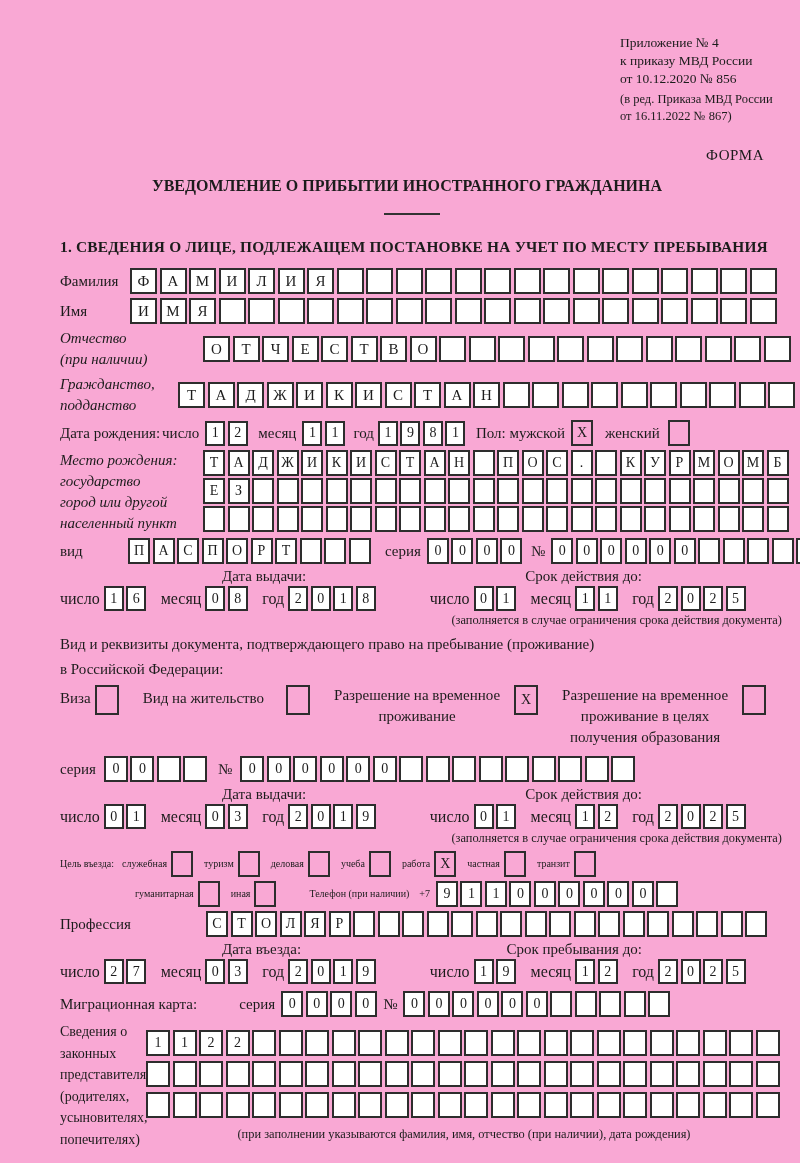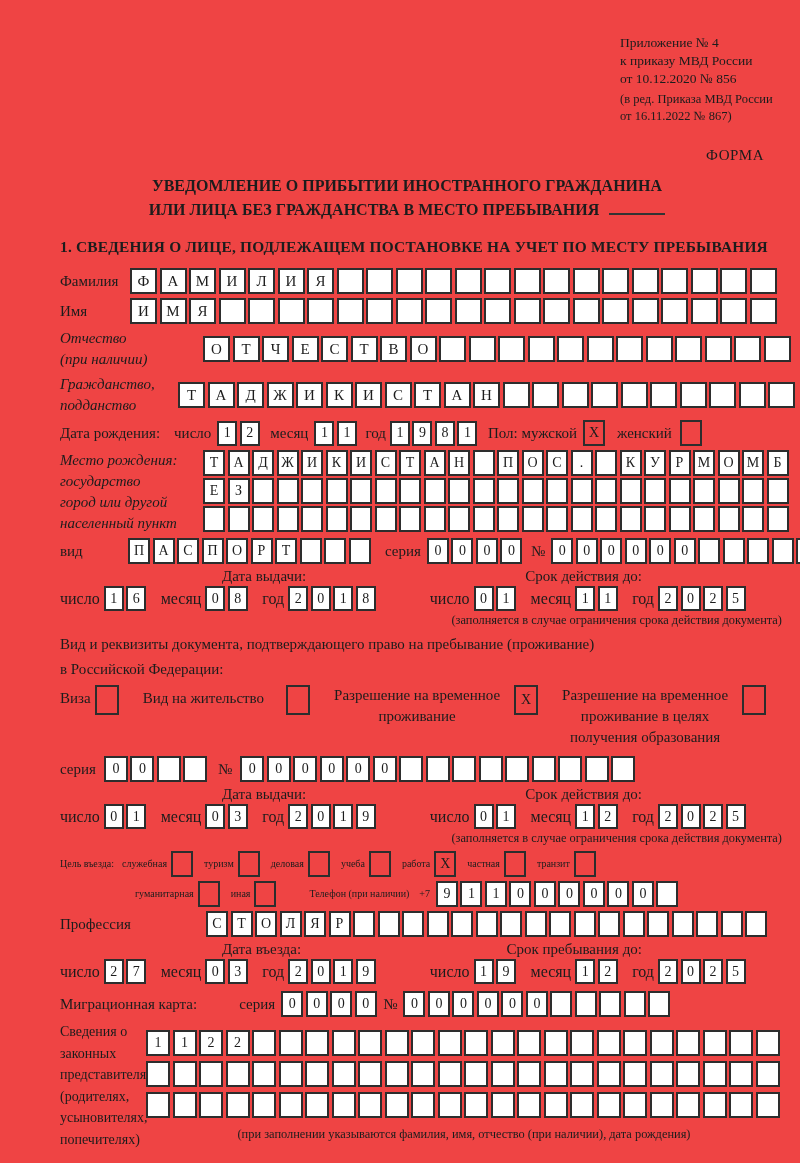--- a/index.html
+++ b/index.html
@@ -1,17 +1,17 @@
 <!DOCTYPE html>
 <html><head>
 <meta charset="utf-8">
 <style>
   * { margin:0; padding:0; box-sizing:border-box; }
   body { background:#888; font-family:"Liberation Serif", serif; color:#1c1c1c; }
-  .page { width:800px; height:1163px; background:#ef4444; margin:0 auto; padding:34px 6px 10px 60px; overflow:hidden; }
+  .page { width:800px; height:1163px; background:#f9a8d4; margin:0 auto; padding:34px 6px 10px 60px; overflow:hidden; }
 
   .appendix { margin-left:560px; font-size:13.5px; line-height:18px; }
   .appendix .rev { font-size:12.5px; line-height:17px; }
   .appendix .rev.first { margin-top:3px; }
   .forma { text-align:right; margin:22px 30px 0 0; font-weight:normal; font-size:15px; letter-spacing:0.5px; }
 
   .title { text-align:center; font-weight:bold; font-size:16px; line-height:24px; margin-top:10px; margin-right:40px; }
   .blank-line { display:inline-block; width:56px; border-bottom:2px solid #333; height:14px; margin-left:10px; }
 
   .section-heading { font-weight:bold; font-size:15.4px; letter-spacing:0.2px; margin-top:16px; white-space:nowrap; }
@@ -74,21 +74,21 @@
     <div>к приказу МВД России</div>
     <div>от 10.12.2020 № 856</div>
     <div class="rev first">(в ред. Приказа МВД России</div>
     <div class="rev">от 16.11.2022 № 867)</div>
   </div>
 
   <div class="forma">ФОРМА</div>
 
   <div class="title">
     <div>УВЕДОМЛЕНИЕ О ПРИБЫТИИ ИНОСТРАННОГО ГРАЖДАНИНА</div>
-    <div><span>ИЛИ ЛИЦА БЕЗ ГРАЖДАНСТВА В МЕСТО ПРЕБЫВАНИЯ</span><span class="blank-line"></span></div>
+    <div><span class="blank-line"></span></div>
   </div>
 
   <div class="section-heading">1. СВЕДЕНИЯ О ЛИЦЕ, ПОДЛЕЖАЩЕМ ПОСТАНОВКЕ НА УЧЕТ ПО МЕСТУ ПРЕБЫВАНИЯ</div>
 
   <div class="rows-start"></div>
 
   <div class="form-row">
     <span class="lbl w70">Фамилия</span>
     <span class="cells lg">
         <span class="cell">Ф</span>
@@ -197,21 +197,21 @@
         <span class="cell"></span>
         <span class="cell"></span>
         <span class="cell"></span>
         <span class="cell"></span>
         <span class="cell"></span>
         <span class="cell"></span>
       </span>
   </div>
 
   <div class="form-row">
-    <span class="sub" style="margin-right:14px">Дата рождения:</span>
+    <span class="sub" style="margin-right:2px">Дата рождения:</span>
     <span class="sub" style="margin-right:6px">число</span>
     <span class="cells dt">
         <span class="cell">1</span>
         <span class="cell">2</span>
       </span>
     <span class="sub" style="margin:0 6px 0 8px">месяц</span>
     <span class="cells dt">
         <span class="cell">1</span>
         <span class="cell">1</span>
       </span>

